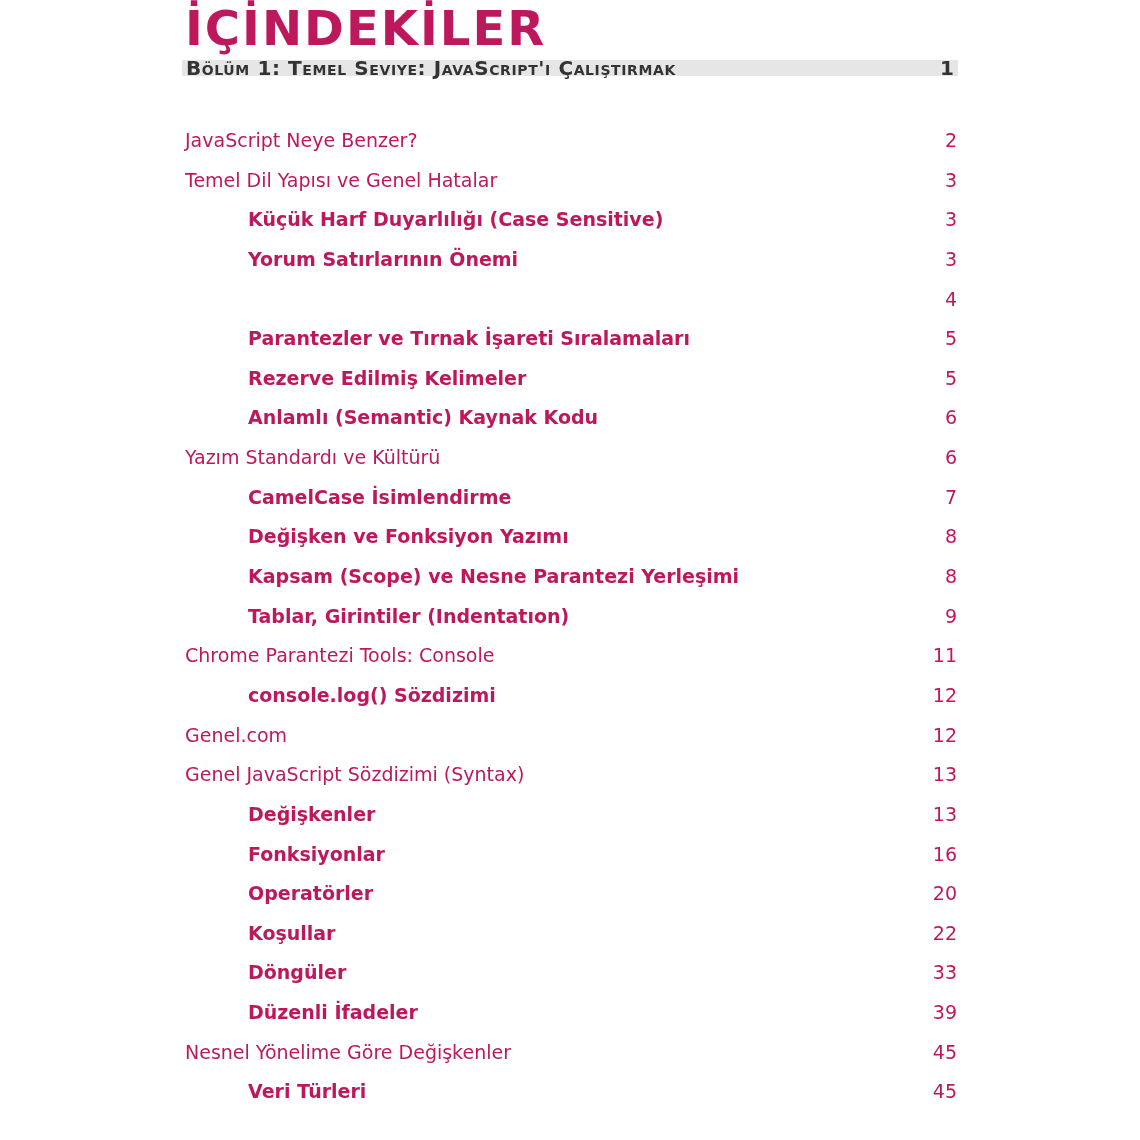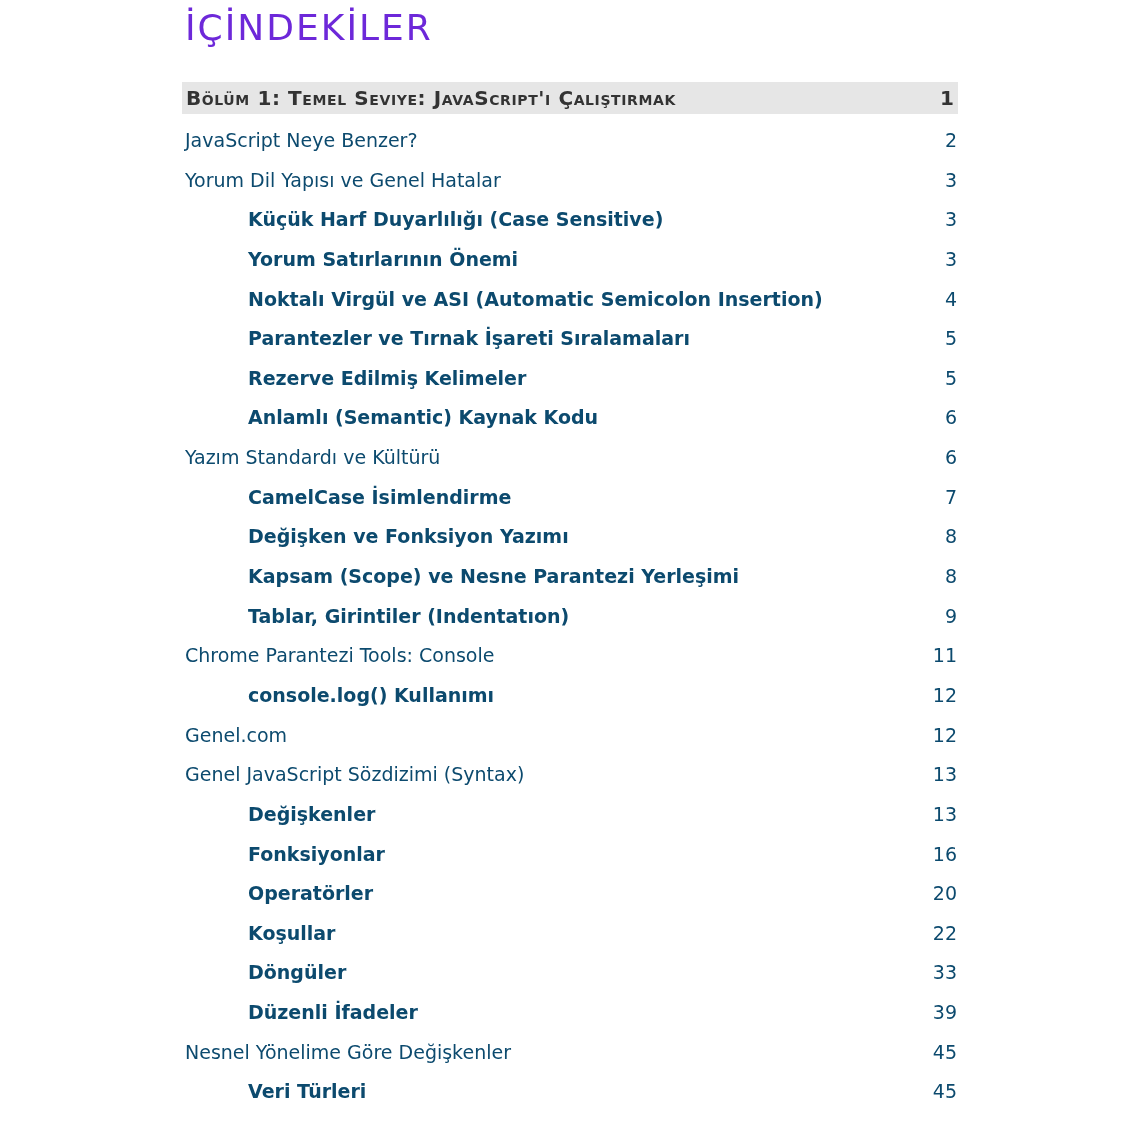--- a/index.html
+++ b/index.html
@@ -4,35 +4,35 @@
 <style>
   html, body { margin: 0; padding: 0; background: #ffffff; }
   body {
     width: 1140px; height: 1140px; overflow: hidden; position: relative;
     font-family: "DejaVu Sans", "Liberation Sans", sans-serif;
     color: #333333;
   }
   .page { position: absolute; left: 0; top: 0; width: 1140px; height: 1140px; }
   .title {
     position: absolute; left: 185px; top: 6px;
-    font-size: 36px; font-weight: normal; letter-spacing: 2px; color: #6d28d9;
+    font-size: 48px; font-weight: bold; letter-spacing: 2px; color: #be185d;
     line-height: 44px;
   }
   .chapter {
-    position: absolute; left: 182px; top: 82px; width: 776px; height: 32px;
+    position: absolute; left: 182px; top: 60px; width: 776px; height: 16px;
     background: #e6e6e6; display: flex; align-items: center; justify-content: space-between;
     box-sizing: border-box; padding: 0 4px 0 4px;
   }
   .chapter-title {
     font-size: 20px; font-weight: bold; color: #333; font-variant: small-caps; letter-spacing: 0.6px;
   }
   .chapter-page { font-size: 20px; font-weight: bold; color: #333; padding-right: 0; }
   .entries { position: absolute; left: 0; top: 121px; width: 1140px; }
   .entry {
-    position: relative; height: 39.65px; line-height: 39.65px; font-size: 19px; color: #0c4a6e;
+    position: relative; height: 39.65px; line-height: 39.65px; font-size: 19px; color: #be185d;
   }
   .entry .label { position: absolute; left: 185px; white-space: nowrap; }
   .entry.sub .label { left: 248px; font-weight: bold; }
   .entry .pg { position: absolute; right: 183px; text-align: right; }
 </style>
 </head>
 <body>
 
 <div class="page">
   <div class="title">İÇİNDEKİLER</div>
@@ -41,33 +41,32 @@
     <span class="chapter-title">Bölüm 1: Temel Seviye: JavaScript'i Çalıştırmak</span>
     <span class="chapter-page">1</span>
   </div>
 
   <div class="entries" id="entries">
       <div class="entry">
         <span class="label">JavaScript Neye Benzer?</span>
         <span class="pg">2</span>
       </div>
       <div class="entry">
-        <span class="label">Yorum Dil Yapısı ve Genel Hatalar</span>
+        <span class="label">Temel Dil Yapısı ve Genel Hatalar</span>
         <span class="pg">3</span>
       </div>
       <div class="entry sub">
         <span class="label">Küçük Harf Duyarlılığı (Case Sensitive)</span>
         <span class="pg">3</span>
       </div>
       <div class="entry sub">
         <span class="label">Yorum Satırlarının Önemi</span>
         <span class="pg">3</span>
       </div>
       <div class="entry sub">
-        <span class="label">Noktalı Virgül ve ASI (Automatic Semicolon Insertion)</span>
         <span class="pg">4</span>
       </div>
       <div class="entry sub">
         <span class="label">Parantezler ve Tırnak İşareti Sıralamaları</span>
         <span class="pg">5</span>
       </div>
       <div class="entry sub">
         <span class="label">Rezerve Edilmiş Kelimeler</span>
         <span class="pg">5</span>
       </div>
@@ -93,21 +92,21 @@
       </div>
       <div class="entry sub">
         <span class="label">Tablar, Girintiler (Indentatıon)</span>
         <span class="pg">9</span>
       </div>
       <div class="entry">
         <span class="label">Chrome Parantezi Tools: Console</span>
         <span class="pg">11</span>
       </div>
       <div class="entry sub">
-        <span class="label">console.log() Kullanımı</span>
+        <span class="label">console.log() Sözdizimi</span>
         <span class="pg">12</span>
       </div>
       <div class="entry">
         <span class="label">Genel.com</span>
         <span class="pg">12</span>
       </div>
       <div class="entry">
         <span class="label">Genel JavaScript Sözdizimi (Syntax)</span>
         <span class="pg">13</span>
       </div>

